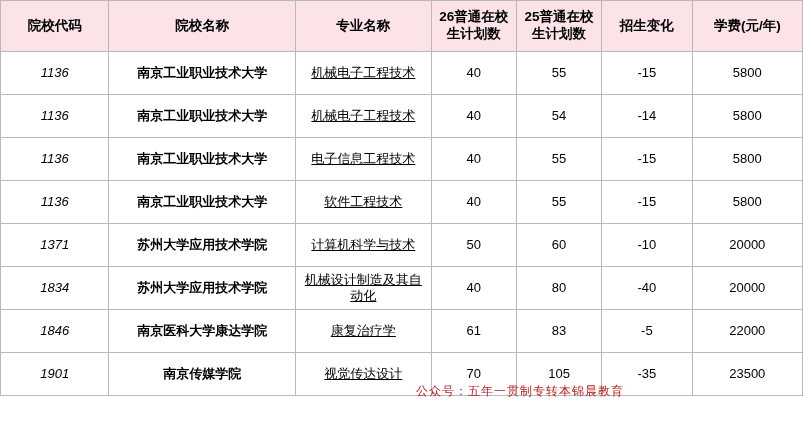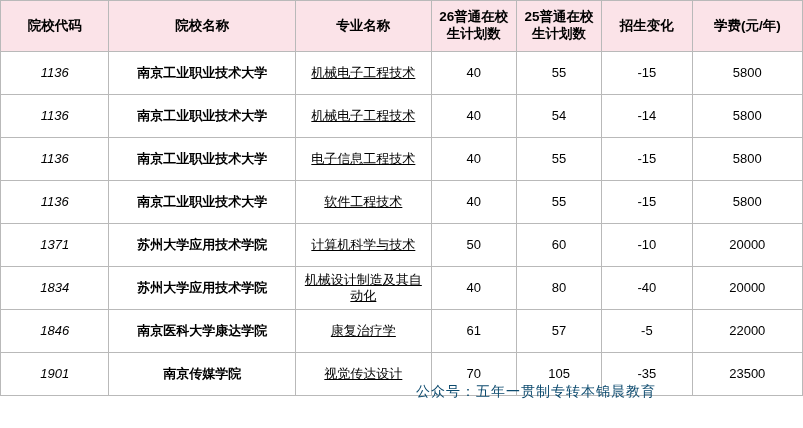--- a/index.html
+++ b/index.html
@@ -62,22 +62,22 @@
   .col-school { width: 186px; }
   .col-major { width: 135px; }
   .col-plan26 { width: 85px; }
   .col-plan25 { width: 85px; }
   .col-change { width: 90px; }
   .col-fee { width: 110px; }
   .watermark {
     position: absolute;
     left: 416px;
     top: 383px;
-    font-size: 14px;
-    color: #0c4a6e;
+    font-size: 12px;
+    color: #b91c1c;
     letter-spacing: 1px;
     white-space: nowrap;
     pointer-events: none;
     font-family: "Liberation Sans", sans-serif;
   }
 </style>
 </head>
 <body>
 
 <table class="data-table">
@@ -154,21 +154,21 @@
       <td>40</td>
       <td>80</td>
       <td class="change-cell">-40</td>
       <td class="fee-cell">20000</td>
     </tr>
     <tr>
       <td class="code-cell">1846</td>
       <td class="school-cell">南京医科大学康达学院</td>
       <td class="major-cell">康复治疗学</td>
       <td>61</td>
-      <td>57</td>
+      <td>83</td>
       <td class="change-cell">-5</td>
       <td class="fee-cell">22000</td>
     </tr>
     <tr>
       <td class="code-cell">1901</td>
       <td class="school-cell">南京传媒学院</td>
       <td class="major-cell">视觉传达设计</td>
       <td>70</td>
       <td>105</td>
       <td class="change-cell">-35</td>

